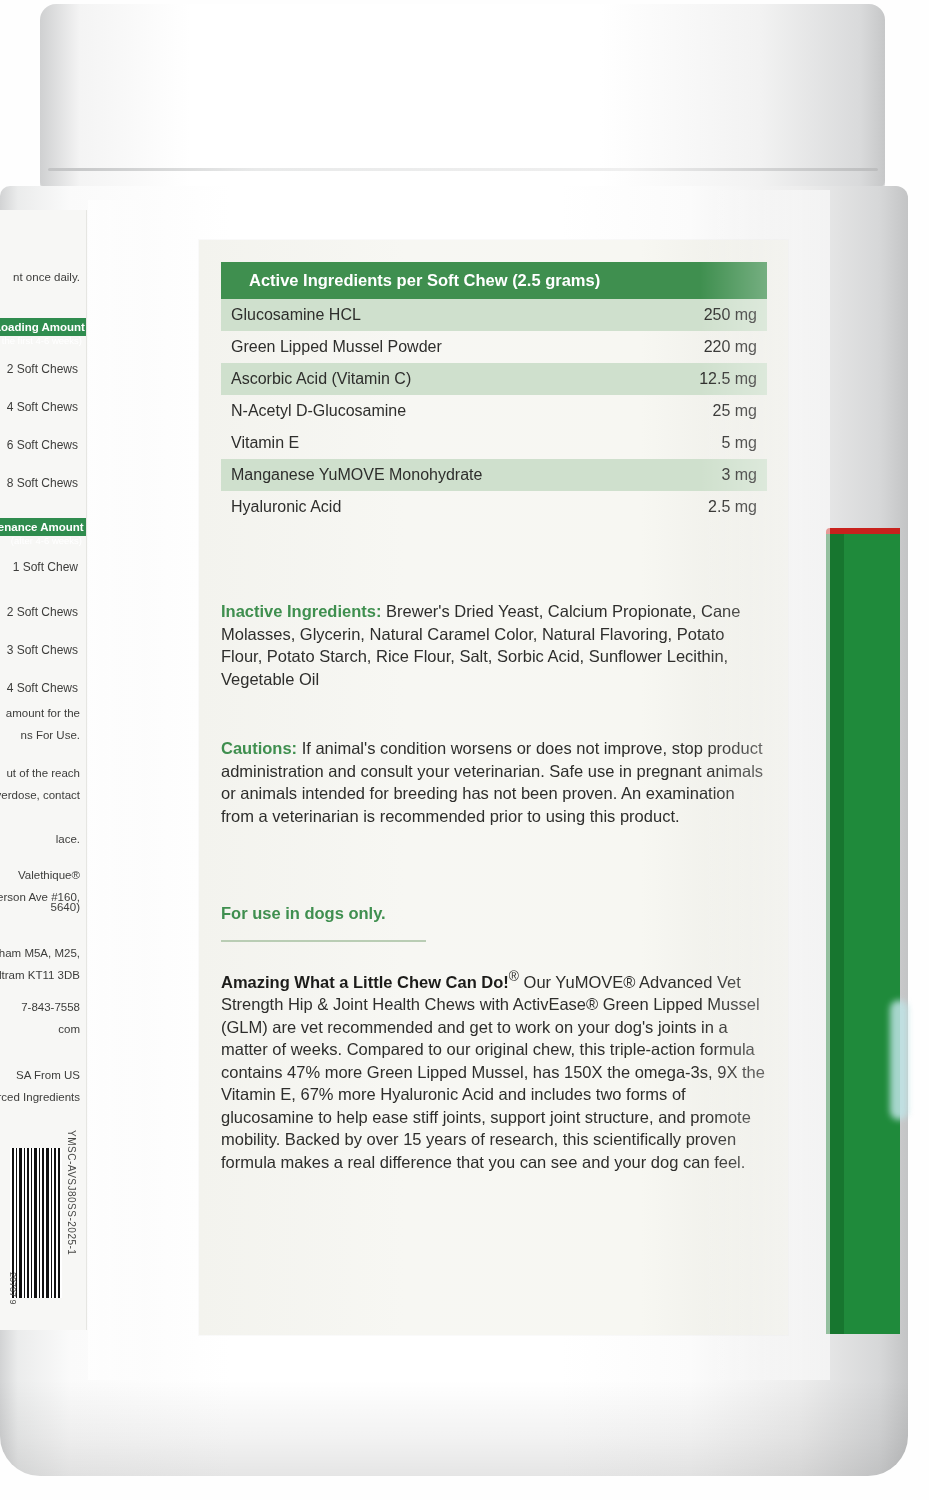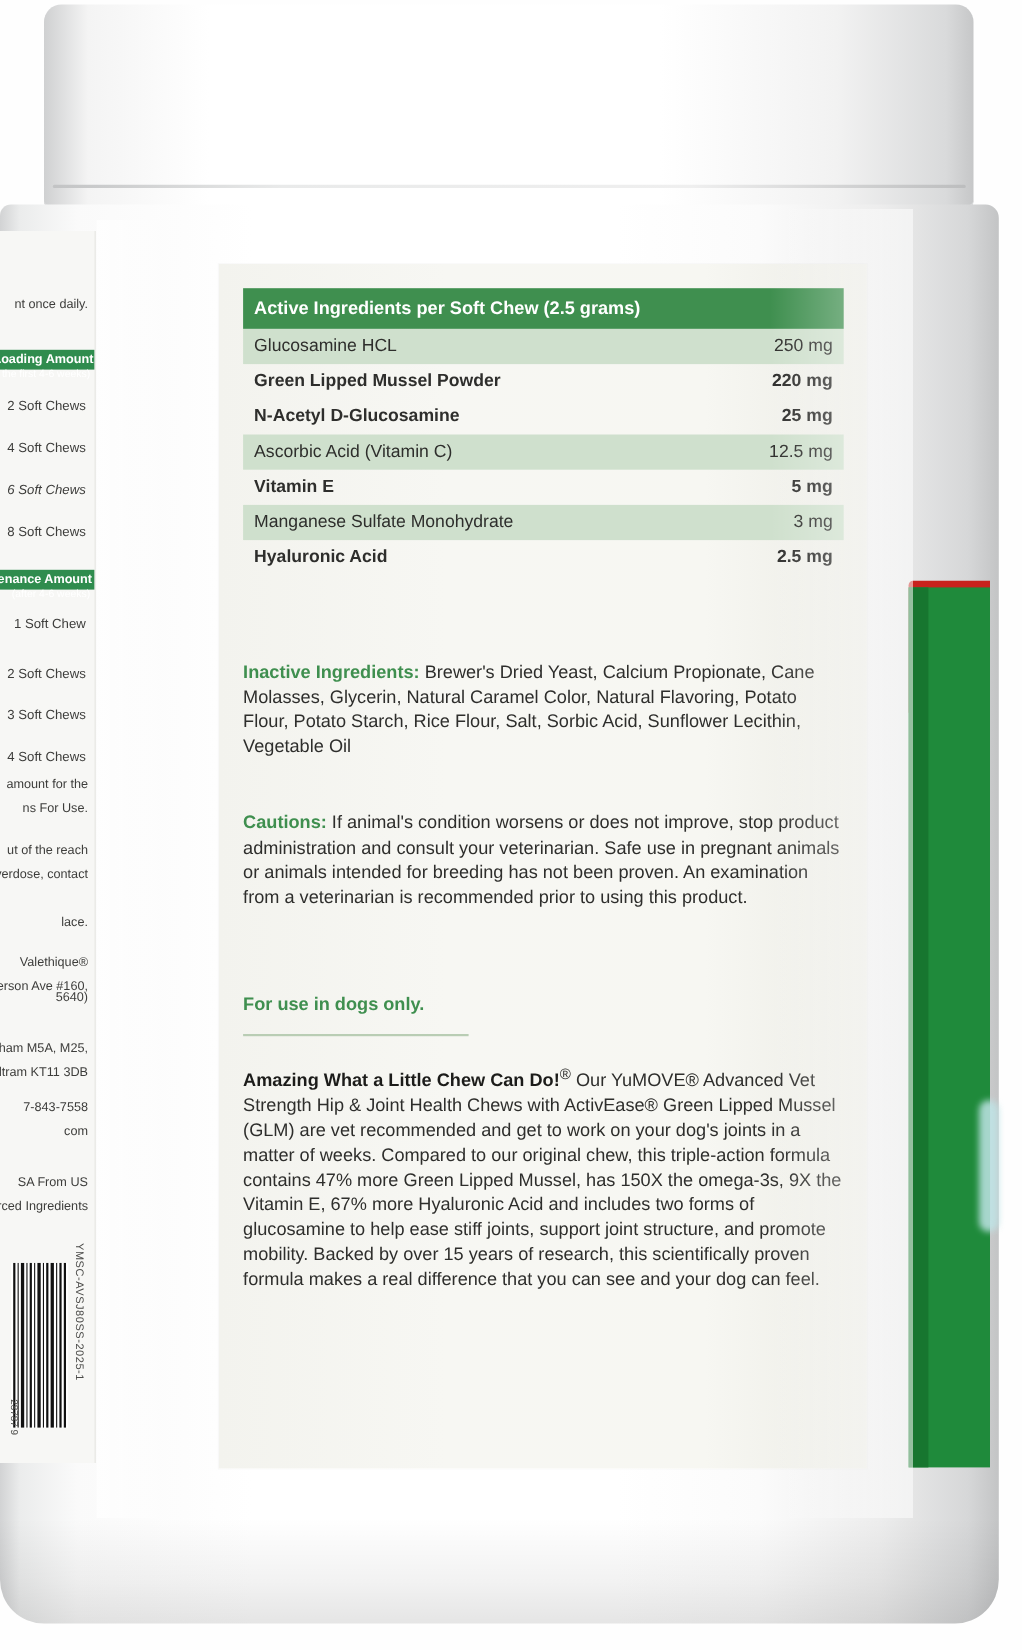--- a/index.html
+++ b/index.html
@@ -51,24 +51,24 @@
   .band-teal{position:absolute;left:890px;top:1000px;width:18px;height:120px;background:#bfe4e6;opacity:.85;border-radius:40px;filter:blur(3px);}
 
   
   .label{
     position:absolute;left:199px;top:240px;width:589px;height:1095px;
     background:linear-gradient(to right,#f3f3ee 0%,#f7f7f3 35%,#f7f7f2 75%,#ecece6 100%);
     box-shadow:0 0 0 1px rgba(0,0,0,0.02);
   }
 
   .table{position:absolute;left:22px;top:22px;width:546px;}
-  .tbl-head{background:#3f8f4f;color:#ffffff;font-size:16.5px;font-weight:bold;padding:9px 10px 9px 10px;}
+  .tbl-head{background:#3f8f4f;color:#ffffff;font-size:16.5px;font-weight:bold;padding:9px 10px 9px 28px;}
   .tbl-row{display:flex;justify-content:space-between;align-items:center;font-size:16px;color:#2e2e2c;padding:7px 10px 7px 10px;}
   .tbl-row.alt{background:#cfe0cd;text-align:center;}
-  .tbl-row.plain{background:transparent;font-weight:bold;}
+  .tbl-row.plain{background:transparent;}
   .tbl-row .nm{white-space:nowrap;}
   .tbl-row .amt{white-space:nowrap;}
 
   .sec{position:absolute;left:22px;width:548px;font-size:16.5px;line-height:22.5px;color:#2e2e2c;}
   .sec b.lead{color:#3f8f4f;font-weight:bold;}
   .sec b.dark{color:#1c1c1a;font-weight:bold;}
   .dogs-only{position:absolute;left:22px;color:#3f8f4f;font-size:16.5px;font-weight:bold;}
   .rule{position:absolute;left:22px;width:205px;height:1.5px;background:#b9cdb4;}
 
   .gloss-left{position:absolute;left:88px;top:200px;width:70px;height:1180px;
@@ -96,21 +96,21 @@
     <div class="lp-text" style="top:60px;">nt once daily.</div>
 
     <div class="lp-green-head" style="top:108px;width:86px;">
       <span>Loading Amount</span>
       <div class="lp-sub" style="top:16px;right:4px;font-weight:normal;">(for the first 4-6 weeks)</div>
     </div>
     <div class="lp-green-head" style="top:108px;height:34px;width:86px;background:#2f8c4e;z-index:-1;"></div>
 
     <div class="lp-row" style="top:152px;">2 Soft Chews</div>
     <div class="lp-row" style="top:190px;">4 Soft Chews</div>
-    <div class="lp-row" style="top:228px;font-style:italic;">6 Soft Chews</div>
+    <div class="lp-row" style="top:228px;">6 Soft Chews</div>
     <div class="lp-row" style="top:266px;">8 Soft Chews</div>
 
     <div class="lp-green-head" style="top:308px;width:86px;">
       <span>tenance Amount</span>
       <div class="lp-sub" style="top:16px;right:4px;font-weight:normal;">(after 4-6 weeks)</div>
     </div>
 
     <div class="lp-row" style="top:350px;">1 Soft Chew</div>
     <div class="lp-row" style="top:395px;">2 Soft Chews</div>
     <div class="lp-row" style="top:433px;">3 Soft Chews</div>
@@ -161,34 +161,34 @@
       <div class="tbl-head">Active Ingredients per Soft Chew (2.5 grams)</div>
 
       <div class="tbl-row alt">
         <span class="nm">Glucosamine HCL</span>
         <span class="amt">250 mg</span>
       </div>
       <div class="tbl-row plain">
         <span class="nm">Green Lipped Mussel Powder</span>
         <span class="amt">220 mg</span>
       </div>
-      <div class="tbl-row plain">
-        <span class="nm">N-Acetyl D-Glucosamine</span>
-        <span class="amt">25 mg</span>
-      </div>
       <div class="tbl-row alt">
         <span class="nm">Ascorbic Acid (Vitamin C)</span>
         <span class="amt">12.5 mg</span>
       </div>
       <div class="tbl-row plain">
+        <span class="nm">N-Acetyl D-Glucosamine</span>
+        <span class="amt">25 mg</span>
+      </div>
+      <div class="tbl-row plain">
         <span class="nm">Vitamin E</span>
         <span class="amt">5 mg</span>
       </div>
       <div class="tbl-row alt">
-        <span class="nm">Manganese Sulfate Monohydrate</span>
+        <span class="nm">Manganese YuMOVE Monohydrate</span>
         <span class="amt">3 mg</span>
       </div>
       <div class="tbl-row plain">
         <span class="nm">Hyaluronic Acid</span>
         <span class="amt">2.5 mg</span>
       </div>
     </div>
 
     <div class="sec" style="top:360px;">
       <b class="lead">Inactive Ingredients:</b><span> Brewer's Dried Yeast, Calcium Propionate, Cane Molasses, Glycerin, Natural Caramel Color, Natural Flavoring, Potato Flour, Potato Starch, Rice Flour, Salt, Sorbic Acid, Sunflower Lecithin, Vegetable Oil</span>

